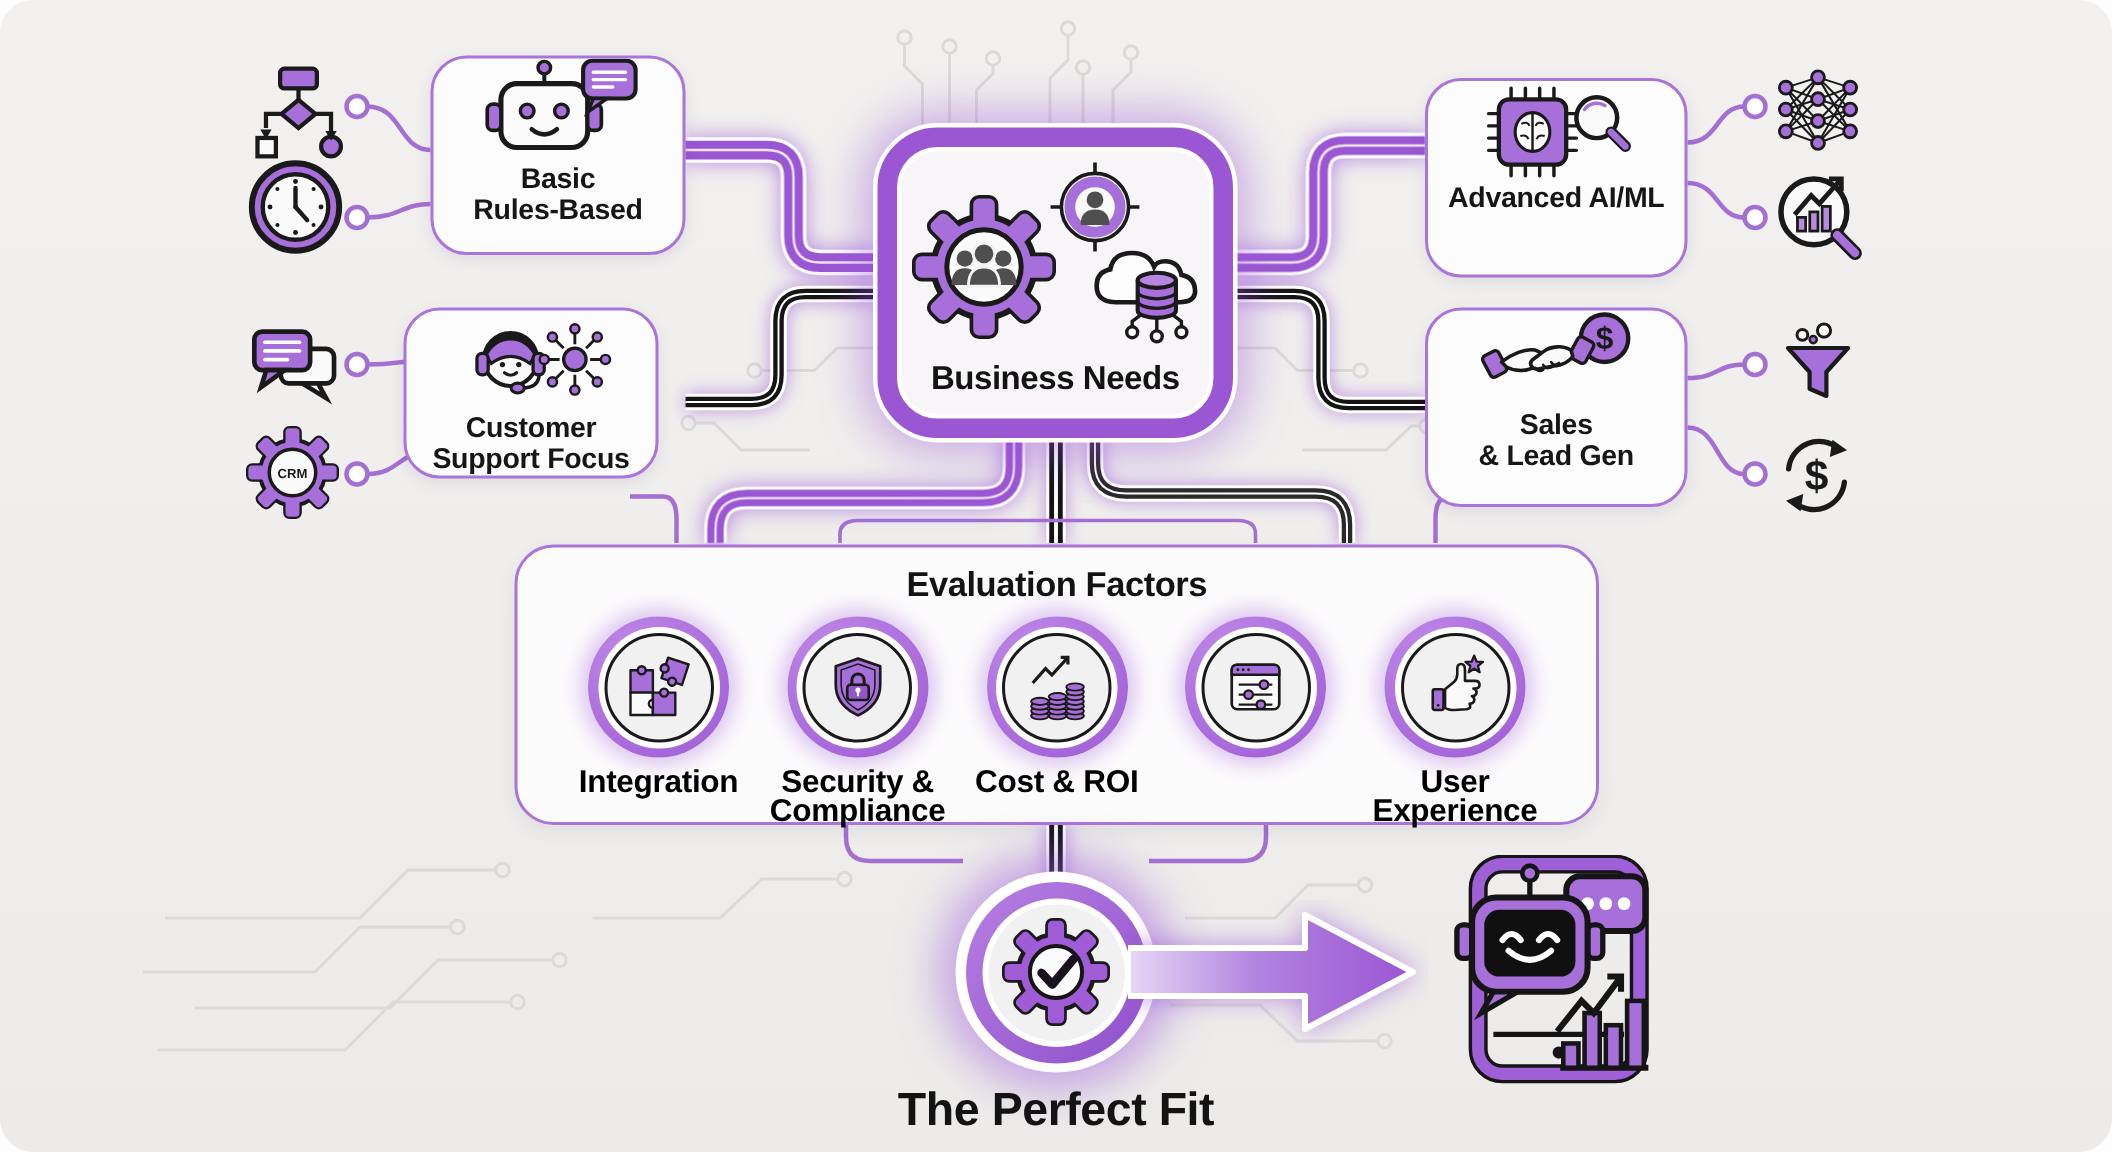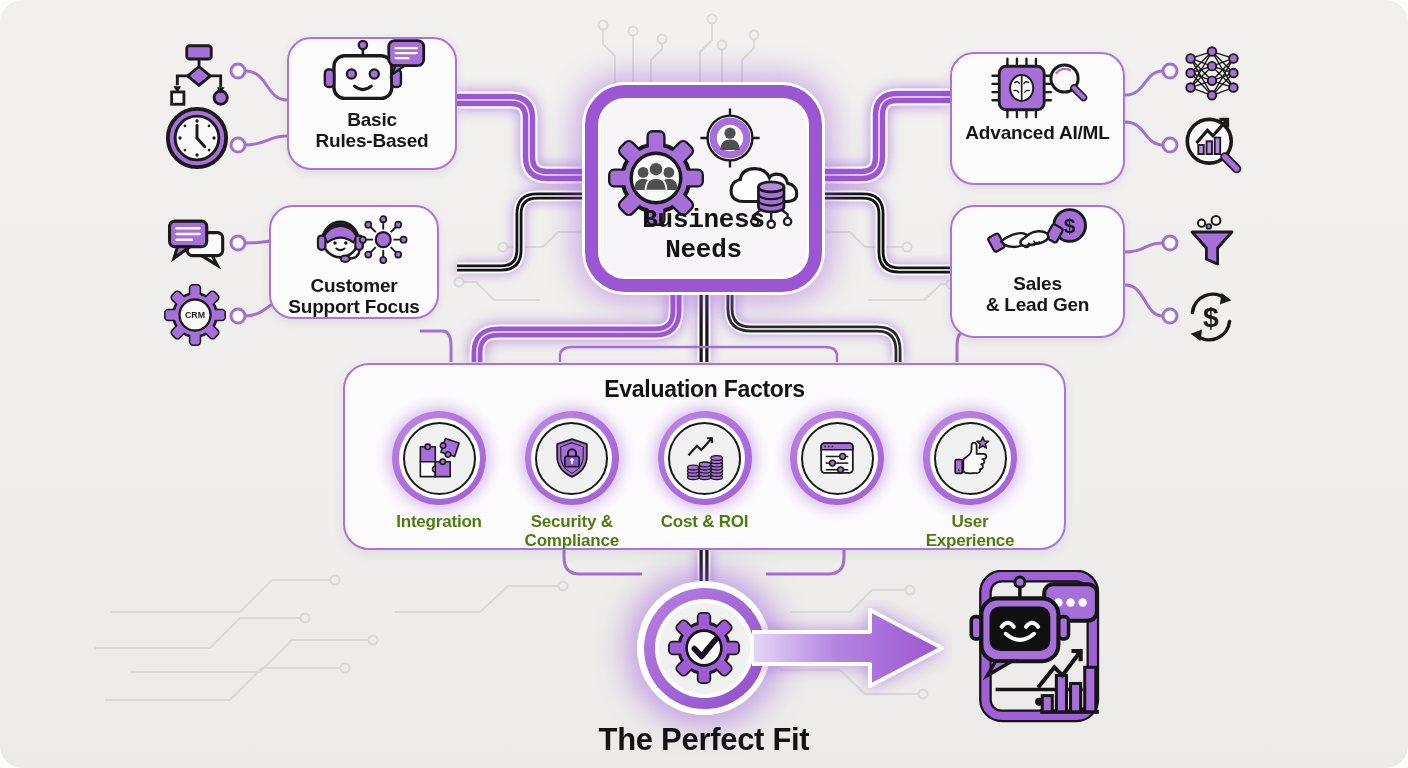--- a/index.html
+++ b/index.html
@@ -9,33 +9,33 @@
   
   .card{position:absolute;background:#fdfcfd;border:2.5px solid #aa74d8;border-radius:24px;
         box-shadow:0 3px 10px rgba(70,40,110,.10);display:flex;flex-direction:column;align-items:center;padding-top:0;box-sizing:border-box;}
   .lbl{font-weight:bold;color:#161616;text-align:center;font-size:19px;line-height:21px;letter-spacing:-.2px;}
   .lbl span{display:block;}
   .lbl span:empty{display:none;}
   
   .node{position:absolute;left:585px;top:85px;width:237px;height:207px;background:#f7f5f7;
         border:13px solid #9b57d3;border-radius:40px;box-sizing:border-box;
         box-shadow:0 0 0 3px #ffffff, inset 0 0 0 3px #ffffff, 0 0 30px 10px rgba(154,85,214,.45);}
-  .node-label{position:absolute;left:0;right:0;bottom:14px;text-align:center;font-weight:bold;font-size:26px;color:#131313;letter-spacing:-.3px;font-family:Liberation Mono, monospace;}
+  .node-label{position:absolute;left:0;right:0;bottom:14px;text-align:center;font-weight:bold;font-size:22px;color:#131313;letter-spacing:-.3px;}
   
   .panel{position:absolute;left:343px;top:363px;width:723px;height:187px;background:#fcfbfc;
          border:2px solid #aa74d8;border-radius:26px;box-sizing:border-box;box-shadow:0 4px 12px rgba(70,40,110,.08);}
   .panel-title{text-align:center;font-weight:bold;font-size:23px;color:#131313;margin-top:11px;letter-spacing:-.3px;}
   .factors{display:flex;justify-content:space-between;padding:8px 28px 0 28px;}
   .factor{width:132px;display:flex;flex-direction:column;align-items:center;}
   .fring{width:94px;height:94px;border-radius:50%;background:radial-gradient(circle at 35% 28%,#c18be7,#9c59d5);
          box-shadow:0 0 14px 4px rgba(160,95,220,.40);display:flex;align-items:center;justify-content:center;}
   .fwhite{width:81px;height:81px;border-radius:50%;background:#ffffff;display:flex;align-items:center;justify-content:center;}
   .fface{width:73px;height:73px;border-radius:50%;background:#f2f1f1;border:2.5px solid #1a1a1a;box-sizing:border-box;
          display:flex;align-items:center;justify-content:center;}
-  .flabel{margin-top:7px;font-weight:bold;font-size:17px;line-height:19px;text-align:center;color:#4d7c0f;letter-spacing:-.2px;}
+  .flabel{margin-top:7px;font-weight:bold;font-size:21px;line-height:19px;text-align:center;color:#000000;letter-spacing:-.2px;}
   .flabel span{display:block;}
   .flabel span:empty{display:none;}
   
   .fit-o{position:absolute;left:637px;top:581px;width:134px;height:134px;border-radius:50%;background:#ffffff;
          box-shadow:0 0 28px 12px rgba(160,95,220,.50);display:flex;align-items:center;justify-content:center;}
   .fit-ring{width:121px;height:121px;border-radius:50%;background:linear-gradient(135deg,#b780e3,#8f4fcb);display:flex;align-items:center;justify-content:center;}
   .fit-gap{width:99px;height:99px;border-radius:50%;background:#ffffff;display:flex;align-items:center;justify-content:center;}
   .fit-face{width:91px;height:91px;border-radius:50%;background:#f2f1f1;display:flex;align-items:center;justify-content:center;}
   .fit-label{position:absolute;left:554px;top:722px;width:300px;text-align:center;font-weight:bold;font-size:31px;color:#131313;letter-spacing:-.3px;}
 </style>

